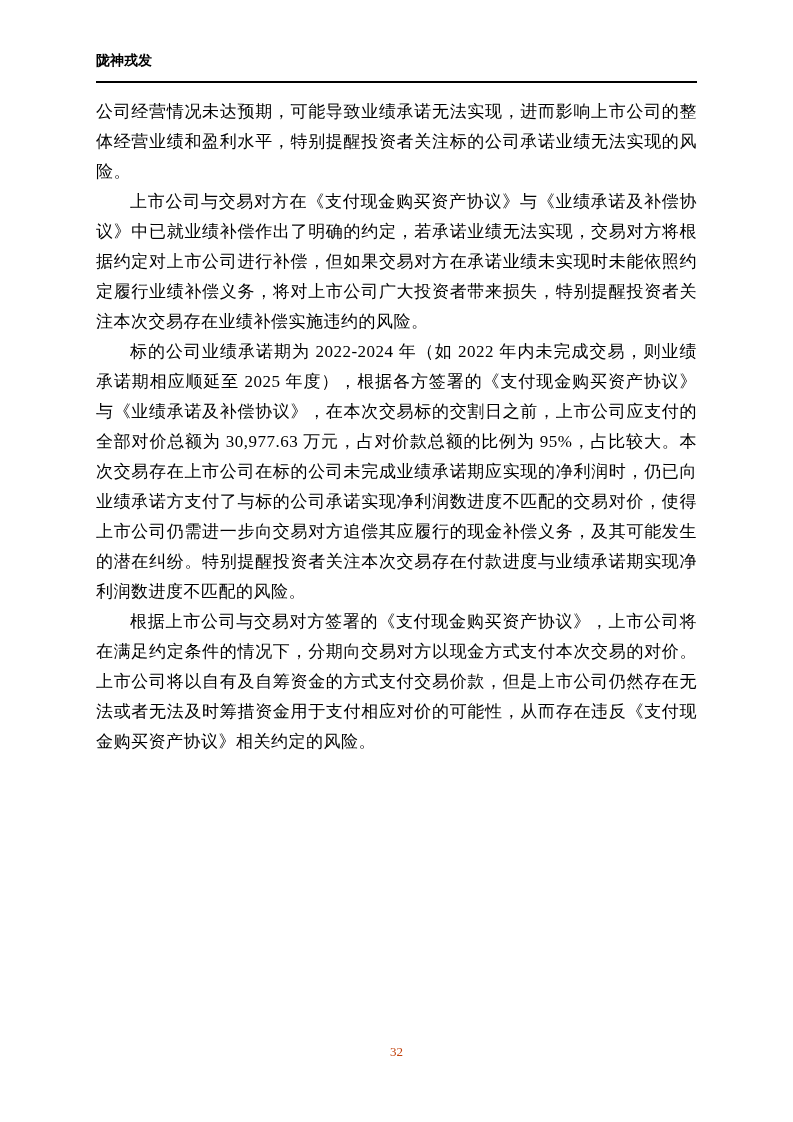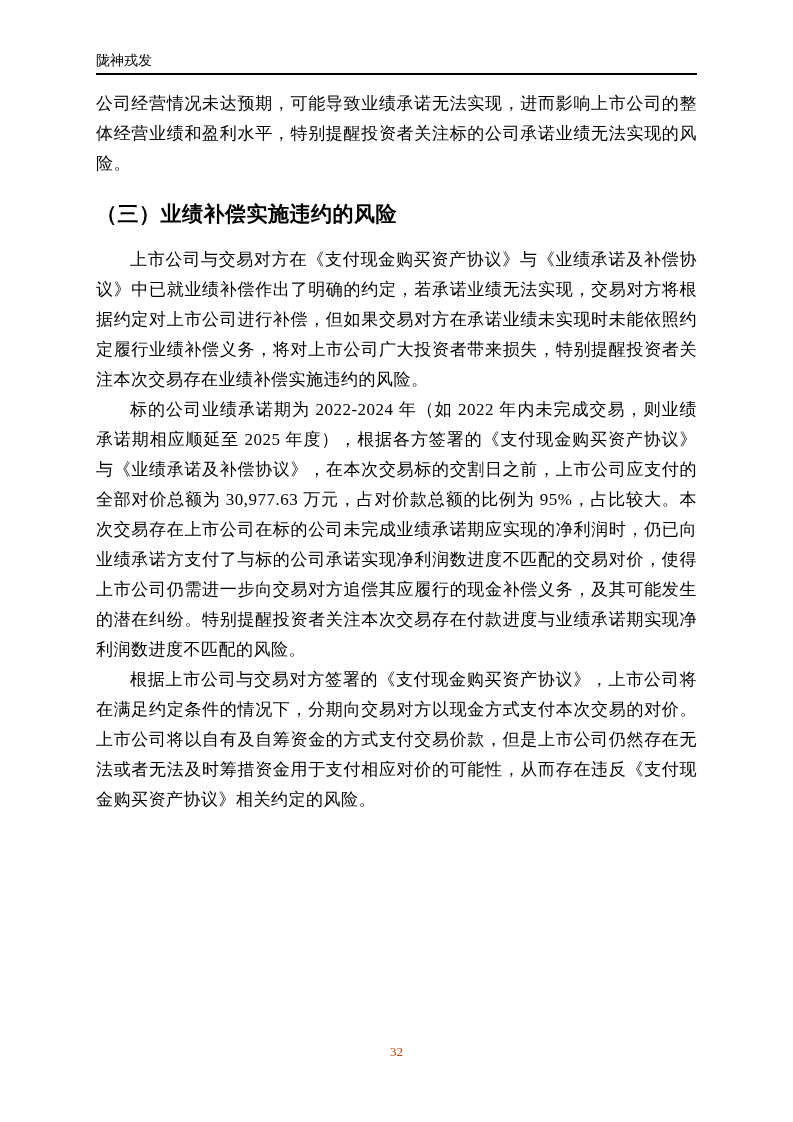--- a/index.html
+++ b/index.html
@@ -20,21 +20,22 @@
     height: 1122px;
     box-sizing: border-box;
     padding: 52px 96px 0 96px;
     background: #ffffff;
   }
   .header {
     display: flex;
     justify-content: space-between;
     align-items: flex-end;
     border-bottom: 2px solid #000000;
-    padding-bottom: 3px;
+    padding-bottom: 11px;
+    font-weight: bold;
   }
   .header-left {
     font-size: 14px;
     line-height: 18px;
     white-space: nowrap;
   }
   .header-right {
     font-size: 13.5px;
     line-height: 18px;
     white-space: nowrap;
@@ -79,21 +80,20 @@
 <div class="page">
 
   <div class="header">
     <span class="header-left">陇神戎发</span>
   </div>
 
   <div class="content">
 
     <p class="para no-indent">公司经营情况未达预期，可能导致业绩承诺无法实现，进而影响上市公司的整体经营业绩和盈利水平，特别提醒投资者关注标的公司承诺业绩无法实现的风险。</p>
 
-    <h2 class="heading">（三）业绩补偿实施违约的风险</h2>
     <p class="para">上市公司与交易对方在《支付现金购买资产协议》与《业绩承诺及补偿协议》中已就业绩补偿作出了明确的约定，若承诺业绩无法实现，交易对方将根据约定对上市公司进行补偿，但如果交易对方在承诺业绩未实现时未能依照约定履行业绩补偿义务，将对上市公司广大投资者带来损失，特别提醒投资者关注本次交易存在业绩补偿实施违约的风险。</p>
 
     <p class="para">标的公司业绩承诺期为 2022-2024 年（如 2022 年内未完成交易，则业绩承诺期相应顺延至 2025 年度），根据各方签署的《支付现金购买资产协议》与《业绩承诺及补偿协议》，在本次交易标的交割日之前，上市公司应支付的全部对价总额为 30,977.63 万元，占对价款总额的比例为 95%，占比较大。本次交易存在上市公司在标的公司未完成业绩承诺期应实现的净利润时，仍已向业绩承诺方支付了与标的公司承诺实现净利润数进度不匹配的交易对价，使得上市公司仍需进一步向交易对方追偿其应履行的现金补偿义务，及其可能发生的潜在纠纷。特别提醒投资者关注本次交易存在付款进度与业绩承诺期实现净利润数进度不匹配的风险。</p>
 
     <p class="para">根据上市公司与交易对方签署的《支付现金购买资产协议》，上市公司将在满足约定条件的情况下，分期向交易对方以现金方式支付本次交易的对价。上市公司将以自有及自筹资金的方式支付交易价款，但是上市公司仍然存在无法或者无法及时筹措资金用于支付相应对价的可能性，从而存在违反《支付现金购买资产协议》相关约定的风险。</p>
 
 
   </div>
 
   <div class="footer">

